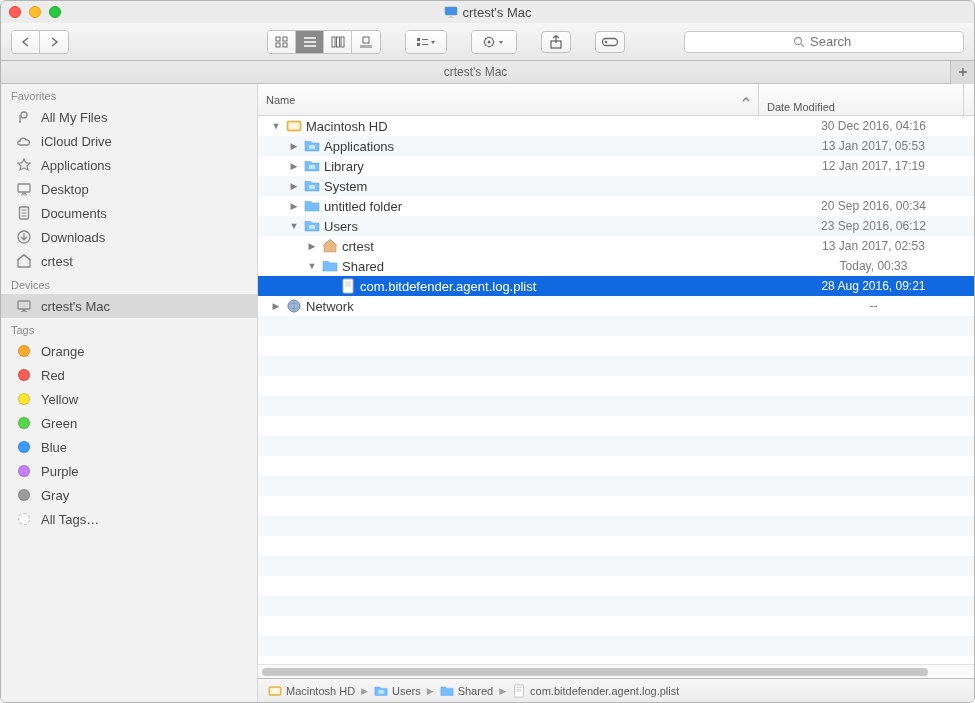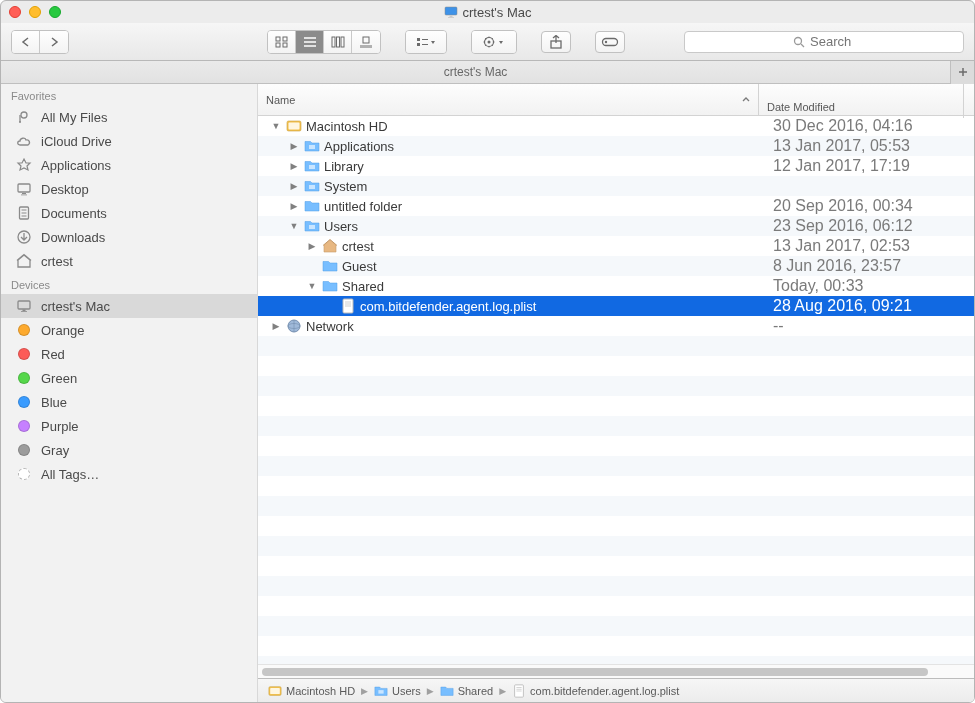--- a/index.html
+++ b/index.html
@@ -123,21 +123,21 @@
   .col-last { width:10px; }
   .tree { flex:1; overflow:auto; }
   .row {
     display:flex; align-items:center; height:20px; font-size:13px;
     color:#3a3a3a;
   }
   .row.alt { background:#f5f8fb; }
   .row.sel { background:#1169e2; color:#fff;}
   .row.sel .date { color:#fff;}
   .cell-name { flex:1; display:flex; align-items:center; gap:4px; overflow:hidden;}
-  .date { width:205px; font-size:16px; color:#7a7a7a; padding-left:4px;}
+  .date { width:205px; font-size:12px; color:#7a7a7a; padding-left:4px;text-align:center;}
   .disc {
     width:12px; text-align:center; color:#7a7a7a; font-size:10px;
   }
   .row.sel .disc { color:#fff; }
   .icon16 { width:16px; height:16px; display:flex; align-items:center; justify-content:center;}
   .scrolltrack {
     height:14px; background:#fafafa; border-top:1px solid #e3e3e3;
     display:flex; align-items:center; padding:0 4px;
   }
   .thumb { height:8px; background:#c6c6c6; border-radius:4px; width:94%;}
@@ -356,32 +356,39 @@
       <div id="devices">
           <div class="side-item active">
             <span class="side-icon">
               <svg width="18" height="16" viewBox="0 0 16 16">
                 <use href="#i-imac"></use>
               </svg>
             </span>
             <span>crtest's Mac</span>
           </div>
         </div>
+      <div class="side-header">Tags</div>
       <div id="tags">
           <div class="side-item">
             <span class="side-icon">
               <span class="tag-dot" style="background:#fdaa2e"></span>
             </span>
             <span>Orange</span>
           </div>
           <div class="side-item">
             <span class="side-icon">
               <span class="tag-dot" style="background:#fc5b57"></span>
             </span>
             <span>Red</span>
+          </div>
+          <div class="side-item">
+            <span class="side-icon">
+              <span class="tag-dot" style="background:#fde52e"></span>
+            </span>
+            <span>Yellow</span>
           </div>
           <div class="side-item">
             <span class="side-icon">
               <span class="tag-dot" style="background:#56d74b"></span>
             </span>
             <span>Green</span>
           </div>
           <div class="side-item">
             <span class="side-icon">
               <span class="tag-dot" style="background:#3a9cff"></span>
@@ -499,32 +506,20 @@
     <span class="disc" style="color:#808080;font-size:9px;width:12px;">▶</span>
     <span class="icon16">
                 <svg width="16" height="16" viewBox="0 0 16 16">
                   <use href="#i-home"></use>
                 </svg>
               </span>
     <span>crtest</span>
   </div>
   <div class="date">13 Jan 2017, 02:53</div>
           </div>
-          <div class="row alt">
-            <div class="cell-name" style="padding-left:48px">
-    <span class="disc" style="color:#808080;font-size:9px;width:12px;"></span>
-    <span class="icon16">
-                <svg width="16" height="16" viewBox="0 0 16 16">
-                  <use href="#i-folder"></use>
-                </svg>
-              </span>
-    <span>Guest</span>
-  </div>
-  <div class="date">8 Jun 2016, 23:57</div>
-          </div>
           <div class="row">
             <div class="cell-name" style="padding-left:48px">
     <span class="disc" style="color:#808080;font-size:9px;width:12px;">▼</span>
     <span class="icon16">
                 <svg width="16" height="16" viewBox="0 0 16 16">
                   <use href="#i-folder"></use>
                 </svg>
               </span>
     <span>Shared</span>
   </div>

